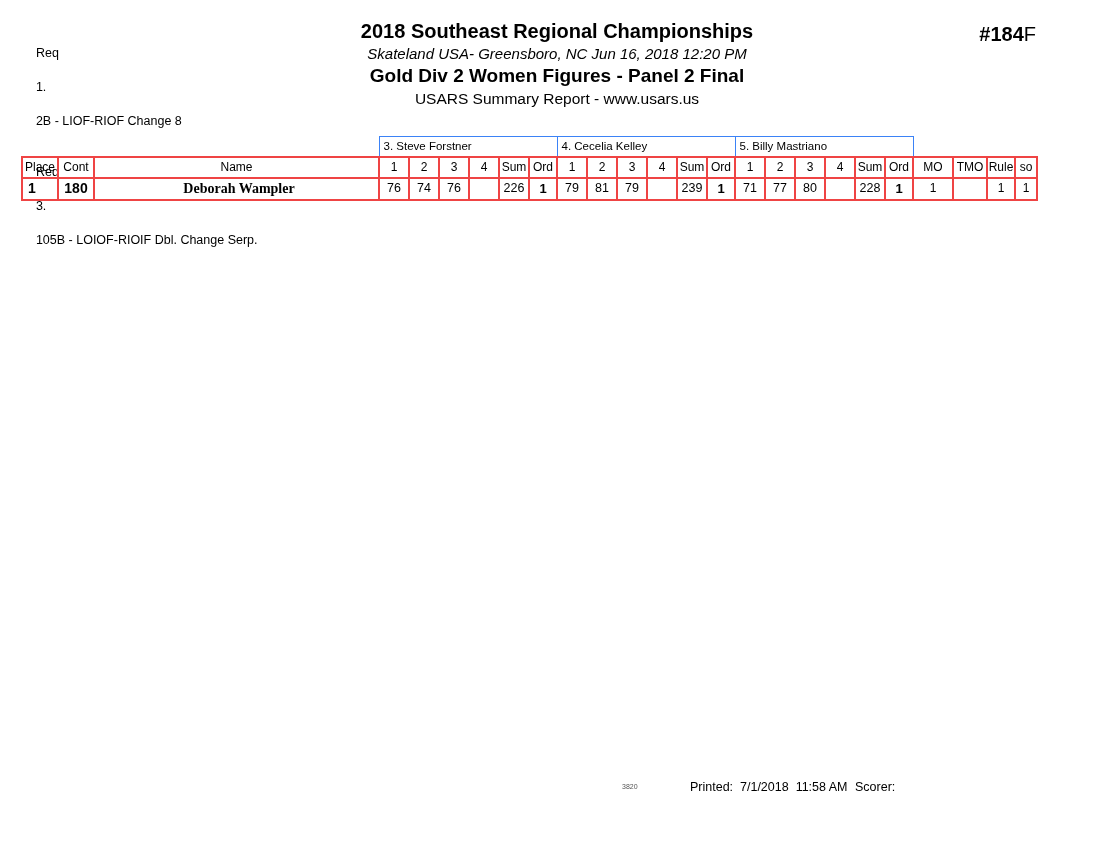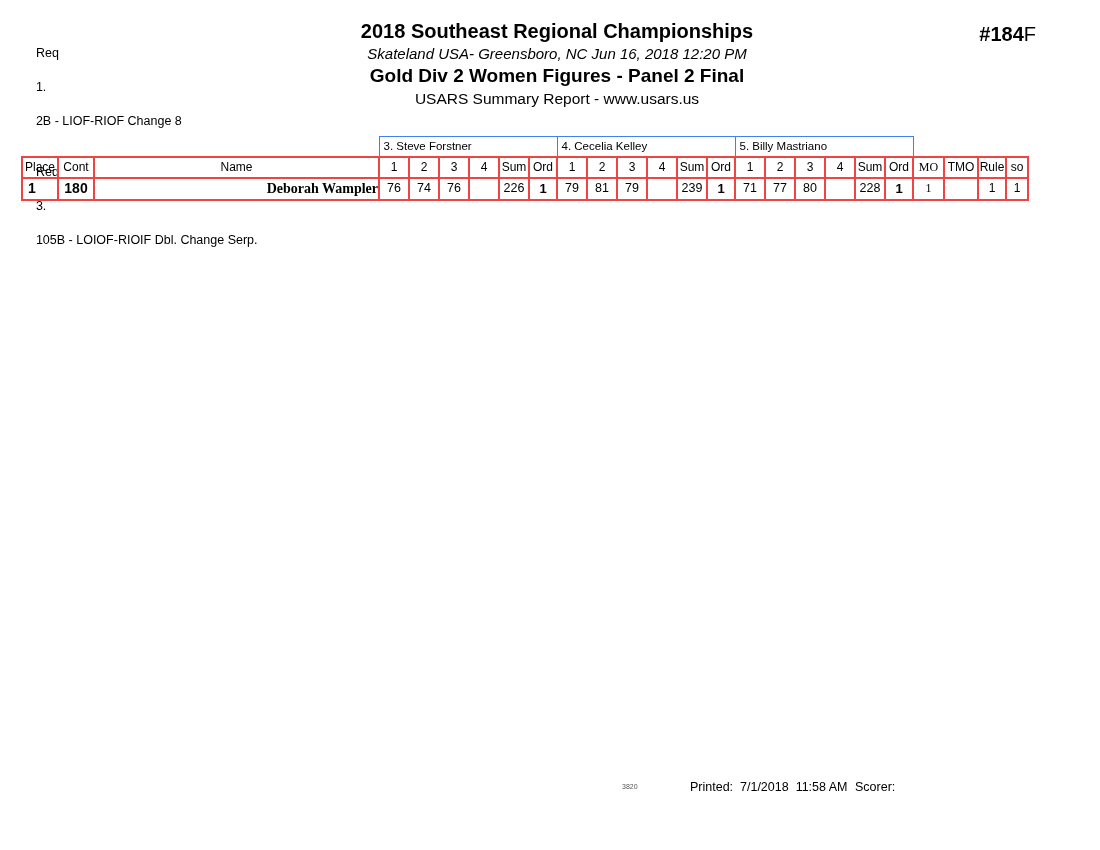--- a/index.html
+++ b/index.html
@@ -111,42 +111,42 @@
   tr.col-head td {
     font-size: 12px;
     height: 21px;
   }
   td.c-place { width: 36px; }
   td.c-cont  { width: 36px; }
   td.c-name  { width: 285px; text-align: left; padding-left: 4px; }
   td.c-score { width: 30px; }
   td.c-sum   { width: 30px; }
   td.c-ord   { width: 28px; }
-  td.c-mo    { width: 31px; font-family: Liberation Serif, serif; }
+  td.c-mo    { width: 40px; }
   td.c-tmo   { width: 34px; }
   td.c-rule  { width: 28px; }
   td.c-so    { width: 22px; }
 
   
   tr.data-row td {
     height: 22px;
     font-size: 13px;
   }
   tr.data-row td.v-place {
     font-weight: bold;
     text-align: left;
     padding-left: 5px;
     font-size: 14px;
   }
   tr.data-row td.v-cont {
     font-weight: bold;
     font-size: 14px;
   }
   tr.data-row td.v-name {
-    text-align: right;
+    text-align: center;
     padding-left: 5px;
     font-weight: bold;
     font-size: 14px;
     font-family: "Liberation Serif", serif;
   }
   tr.data-row td.v-score {
     font-size: 12.5px;
   }
   tr.data-row td.v-sum {
     font-size: 12.5px;

